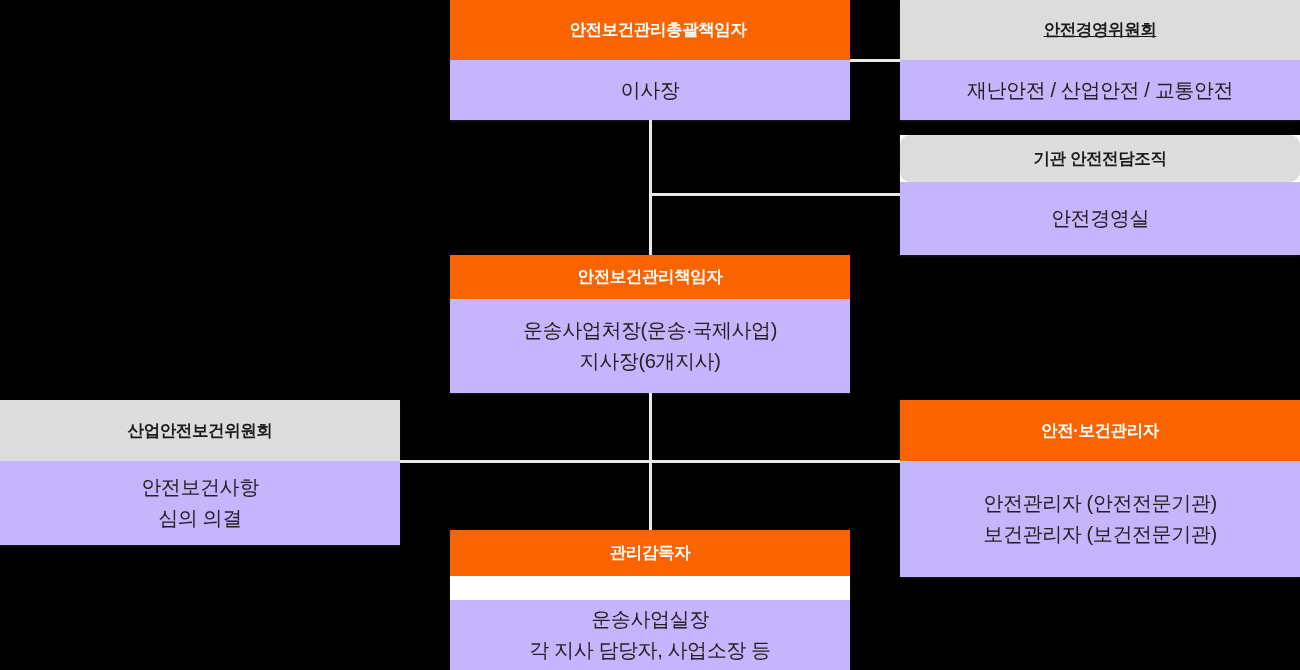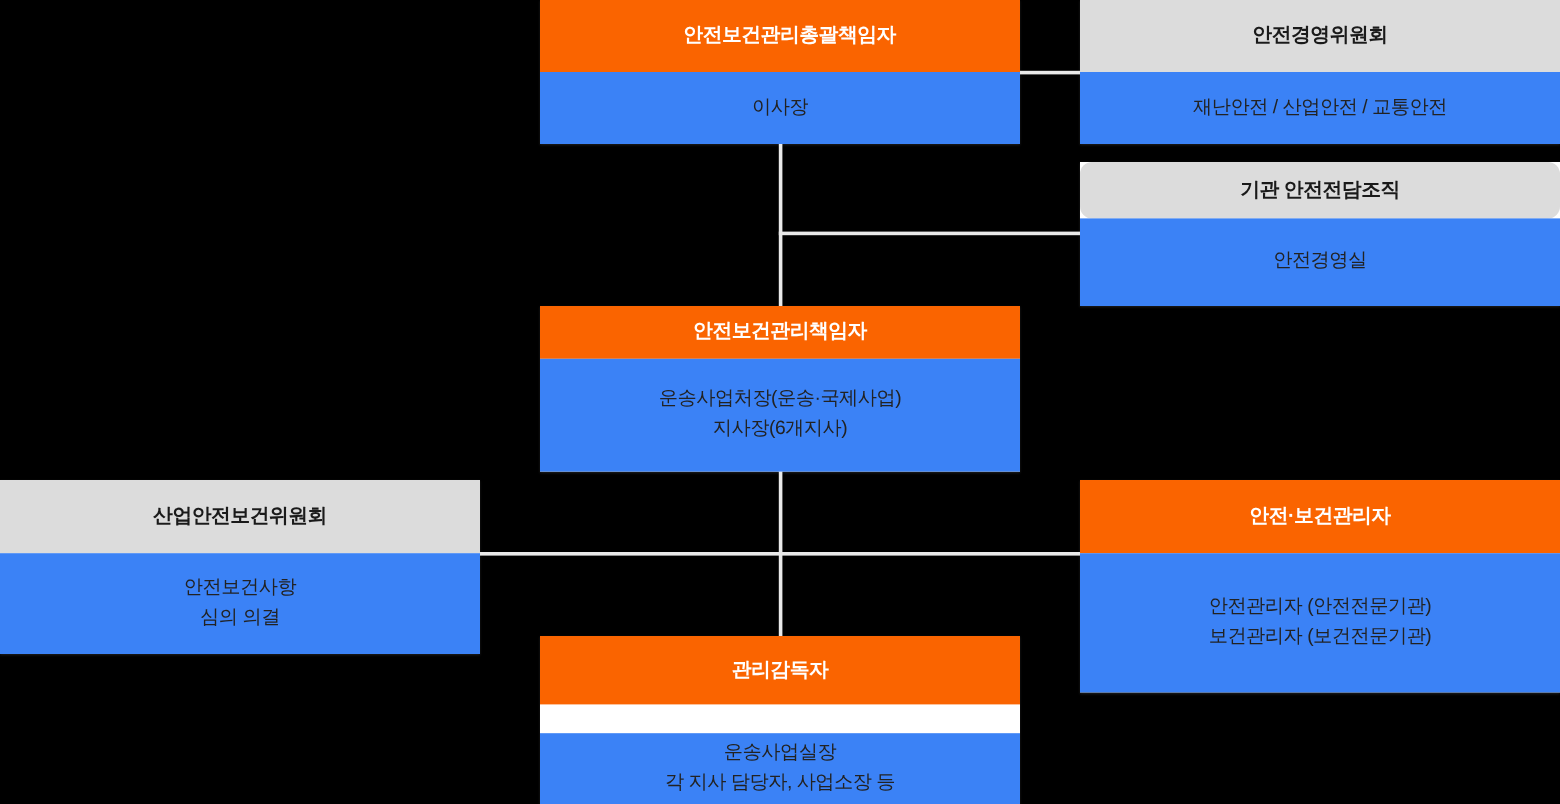--- a/index.html
+++ b/index.html
@@ -53,48 +53,48 @@
     background: #dcdcdc;
     color: #1a1a1a;
   }
   .box-body {
     flex: 1 1 auto;
     display: flex;
     flex-direction: column;
     align-items: center;
     justify-content: center;
     text-align: center;
-    background: #3b82f6;
+    background: #c4b5fd;
     color: #222222;
-    font-size: 16px;
+    font-size: 20px;
     letter-spacing: -0.4px;
     line-height: 1.55;
     box-sizing: border-box;
     padding: 4px 10px;
   }
   .box-body .line {
     display: block;
     white-space: nowrap;
   }
 
   
   #box-top-center   { left: 450px; top: 0px;   width: 400px; height: 120px; }
   #box-top-center  .box-header { height: 60px; padding-left: 24px; }
 
   #box-safety-committee { left: 900px; top: 0px;  width: 400px; height: 120px; }
-  #box-safety-committee .box-header { height: 60px; }
+  #box-safety-committee .box-header { height: 60px; text-decoration: underline; }
 
   #box-dedicated-org { left: 900px; top: 135px; width: 400px; height: 120px; }
   #box-dedicated-org .box-header { height: 47px; border-radius: 10px; }
 
   #box-mid-center   { left: 450px; top: 255px; width: 400px; height: 138px; }
   #box-mid-center  .box-header { height: 44px; }
 
   #box-ind-committee { left: 0px;  top: 400px; width: 400px; height: 145px; }
-  #box-ind-committee .box-header { height: 61px; }
+  #box-ind-committee .box-header { height: 61px; font-family: Liberation Serif, serif; }
 
   #box-safety-manager { left: 900px; top: 400px; width: 400px; height: 177px; }
   #box-safety-manager .box-header { height: 61px; }
 
   #box-supervisor   { left: 450px; top: 530px; width: 400px; height: 140px; gap: 24px; }
   #box-supervisor  .box-header { height: 57px; }
 
   
   
   #conn-top-right     { left: 848px; top: 59px;  width: 54px;  height: 3px; }

